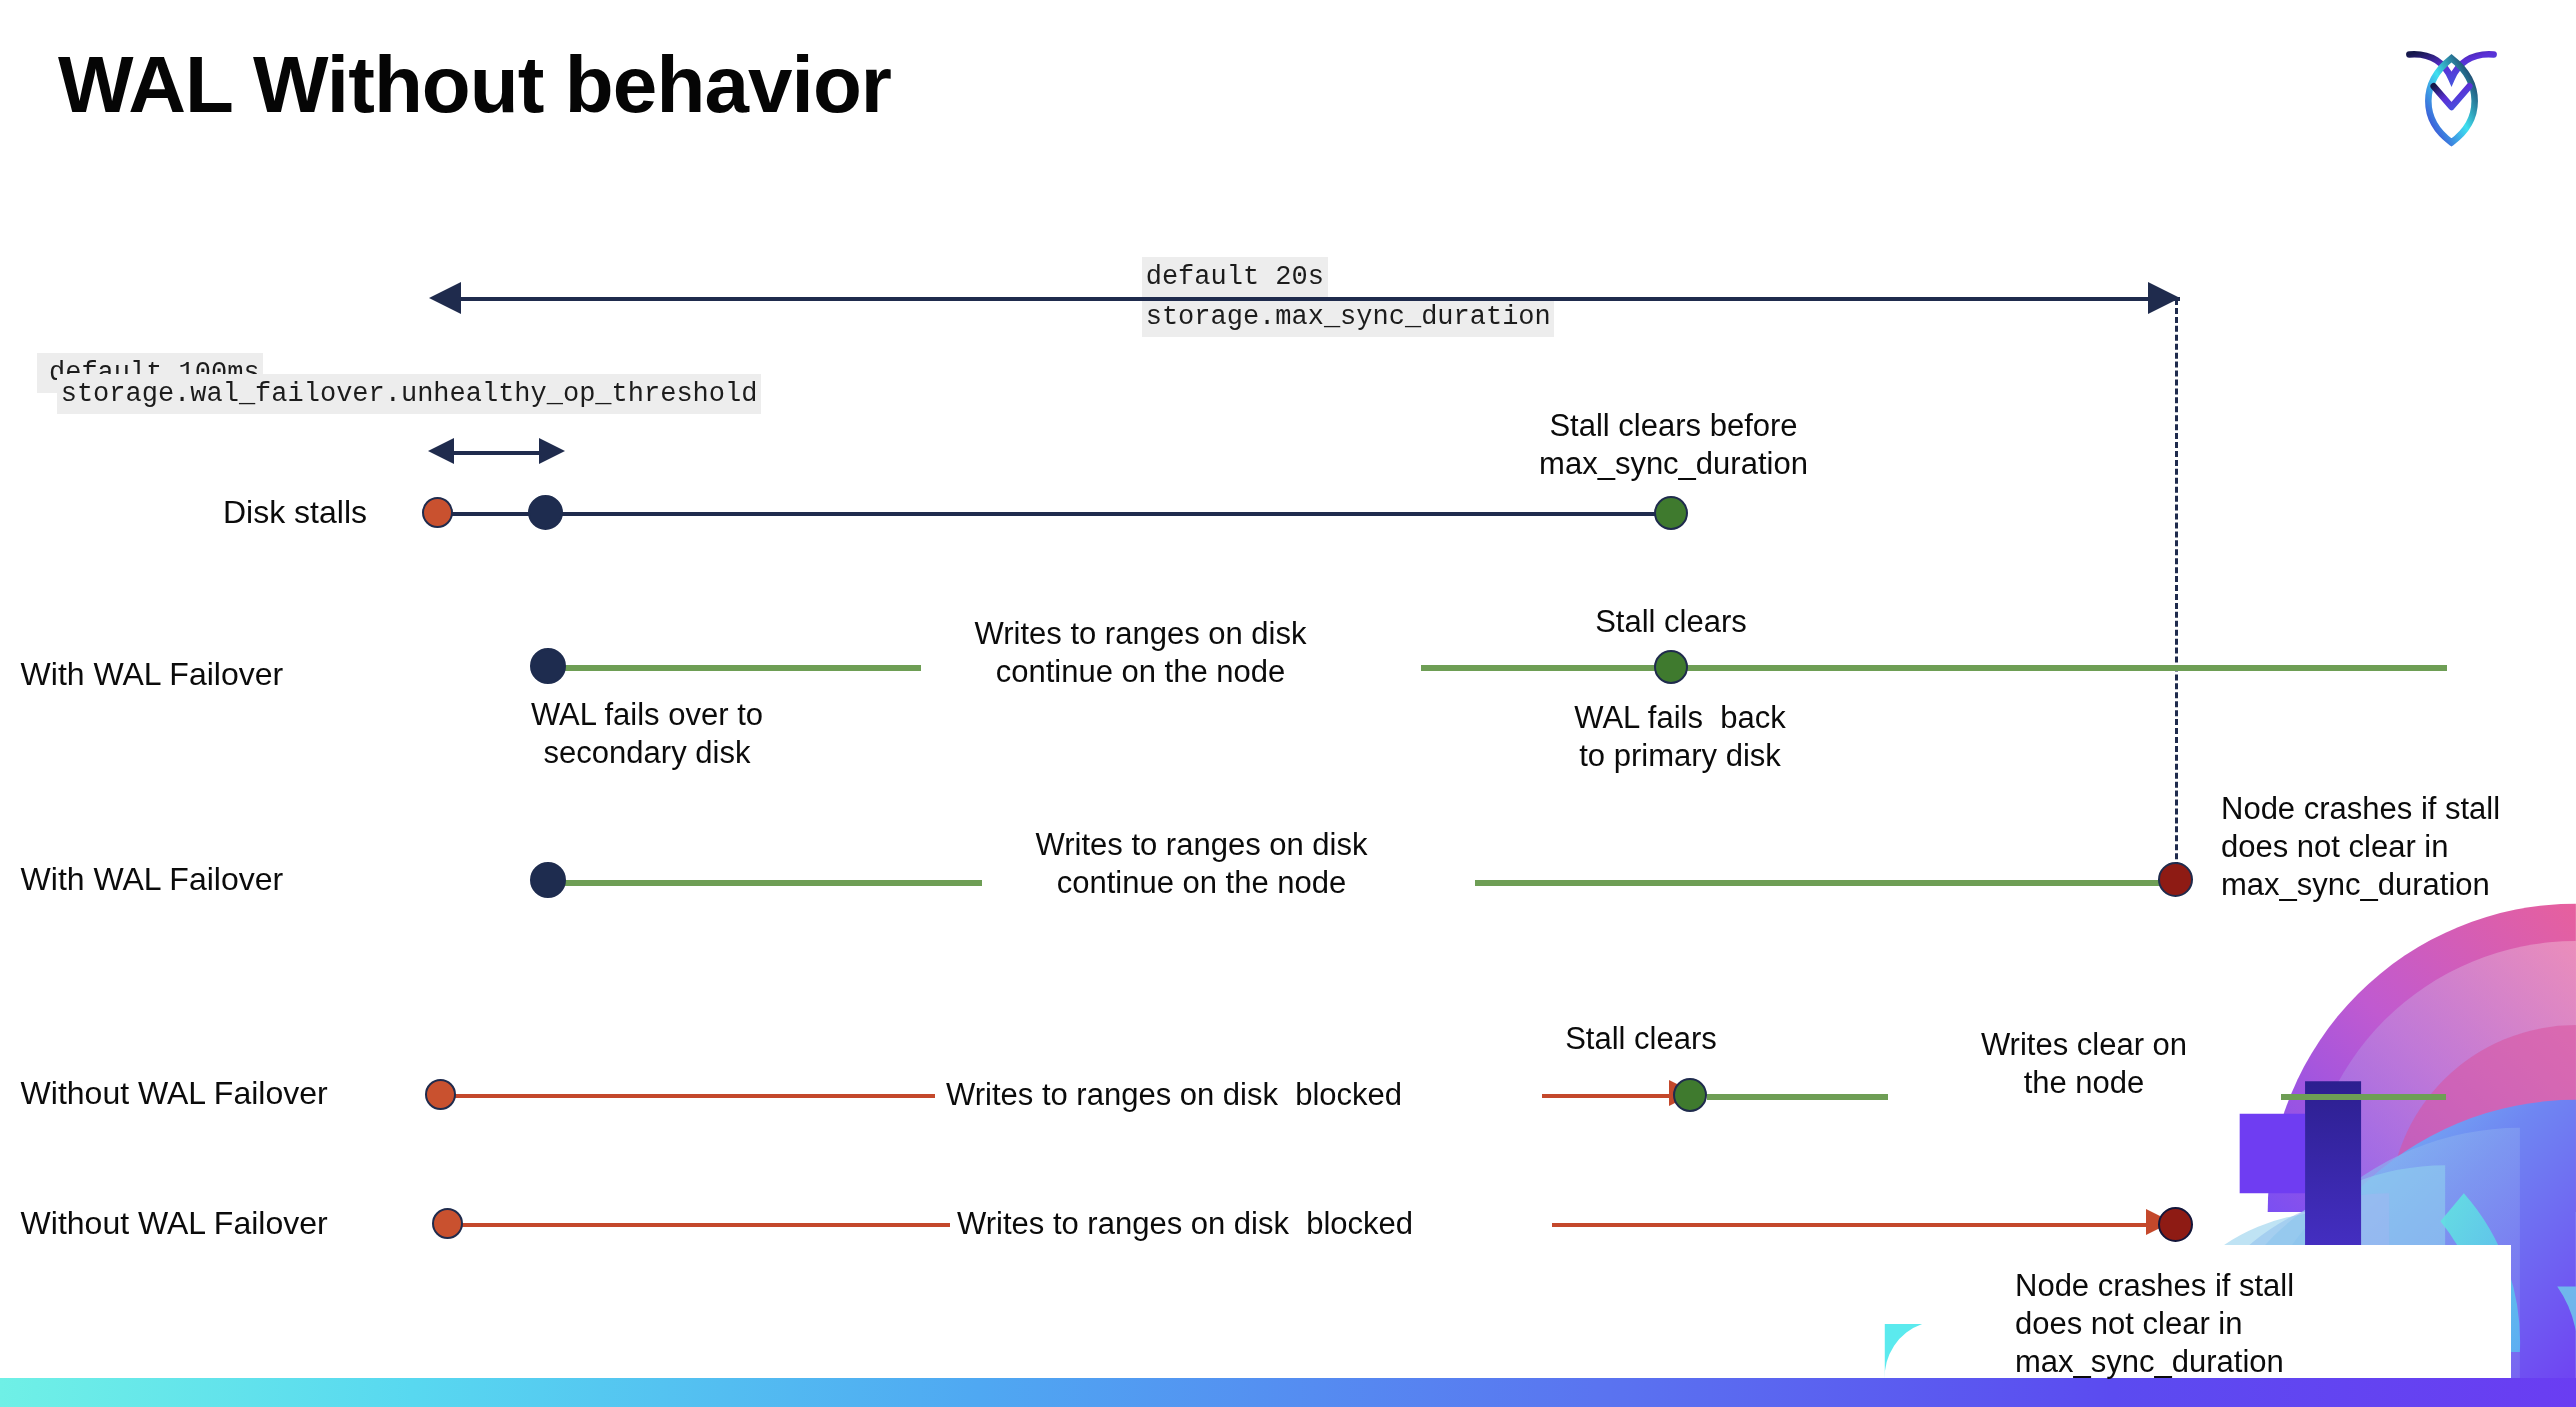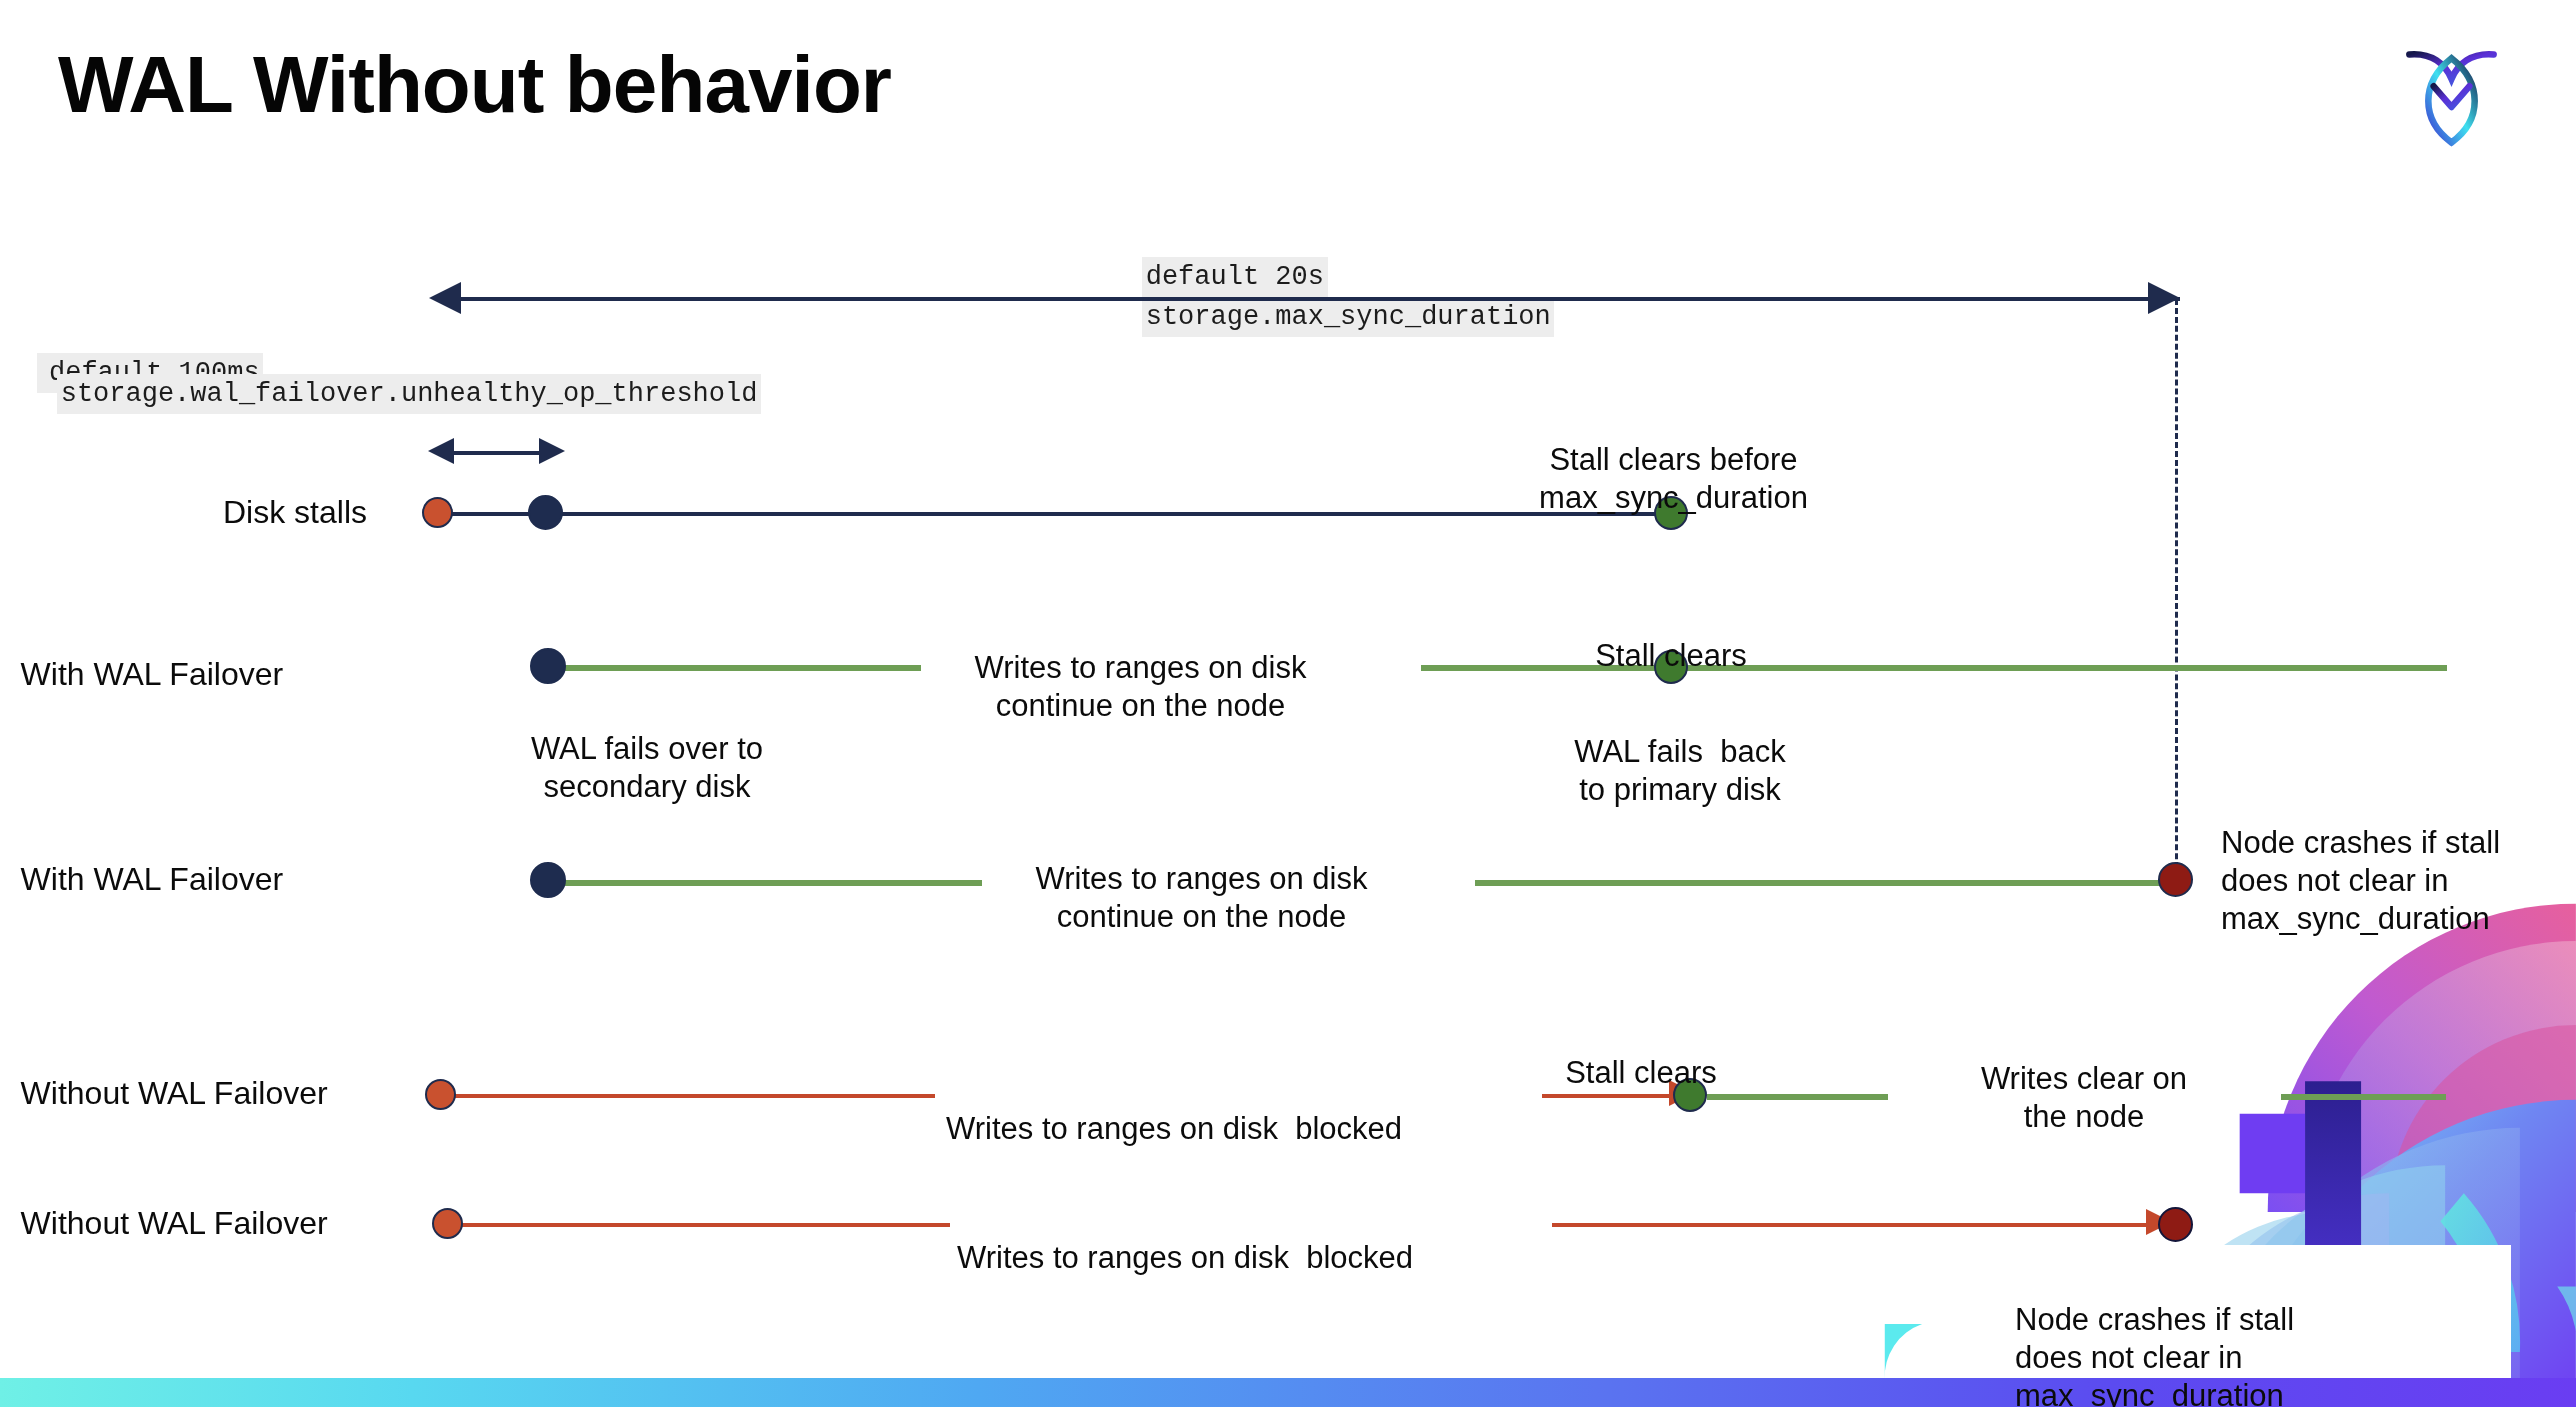--- a/index.html
+++ b/index.html
@@ -27,21 +27,21 @@
   .title{
     position:absolute;left:58px;top:45px;
     font-size:80px;font-weight:700;letter-spacing:-0.9px;color:#050505;
     white-space:nowrap;line-height:1;
   }
 
   
   .logo{position:absolute;left:2400px;top:30px;width:103px;height:122px;}
 
   
-  .txt{position:absolute;font-size:31px;line-height:1.22;color:#0b0b0b;white-space:pre;margin-top:34px;}
+  .txt{position:absolute;font-size:31px;line-height:1.22;color:#0b0b0b;white-space:pre;}
   .txt.c{text-align:center;}
   .rowlabel{position:absolute;font-size:32px;color:#0b0b0b;white-space:nowrap;}
 
   
   .code{
     position:absolute;font-family:"Liberation Mono","DejaVu Sans Mono",monospace;
     font-size:27px;line-height:1.42;color:#1c1c1c;background:#ededed;
     padding:0.9px 3.7px;white-space:pre;
   }
 

